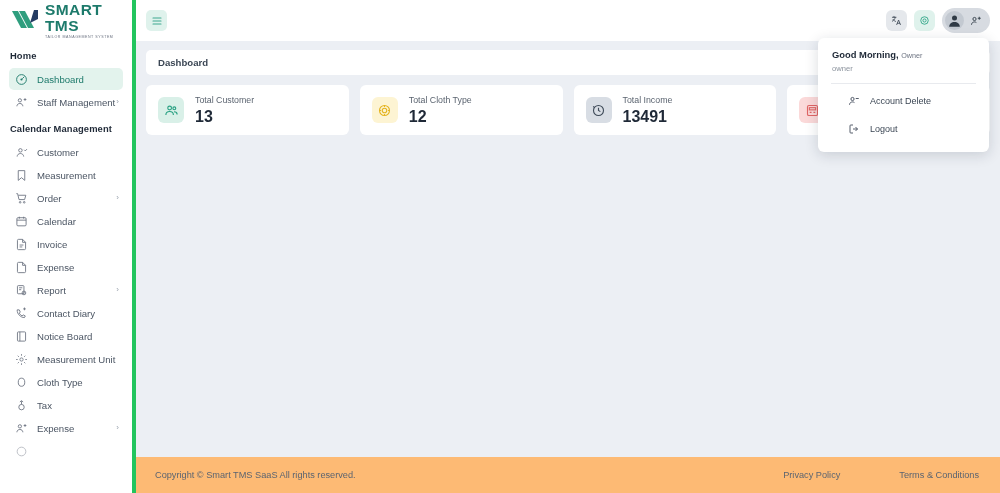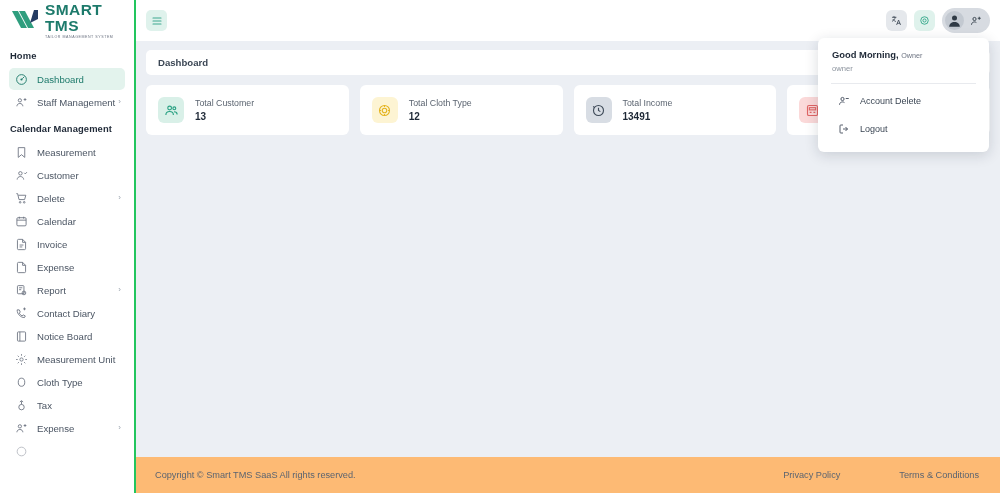--- a/index.html
+++ b/index.html
@@ -8,21 +8,21 @@
     font-family:"Liberation Sans", sans-serif;
     background:#eceff4;
     font-size:11px;
     color:#4b5563;
     position:relative;
   }
   
   #sidebar {
     position:absolute; left:0; top:0; width:136px; height:493px;
     background:#ffffff; overflow:hidden; z-index:5;
-    border-right:2px solid #22c55e;
+    border-right:4px solid #22c55e;
   }
   .logo-wrap {
     height:41px; display:flex; align-items:center; padding-left:10px; gap:5px;
   }
   .logo-mark { width:30px; height:26px; flex:none; }
   .logo-text { display:flex; flex-direction:column; justify-content:center; }
   .logo-title {
     font-size:15.5px; font-weight:bold; color:#1d7a6b; letter-spacing:.4px;
     line-height:1.05;
   }
@@ -110,21 +110,21 @@
     width:26px; height:26px; border-radius:6px; flex:none;
     display:flex; align-items:center; justify-content:center;
   }
   .stat-ico svg { width:15px; height:15px; display:block; }
   .stat-ico.teal { background:#d9f0e8; color:#2aa183; }
   .stat-ico.amber { background:#fdf4d3; color:#e4b420; }
   .stat-ico.slate { background:#d8dde4; color:#3f4b59; }
   .stat-ico.rose { background:#fbd9d9; color:#e06565; }
   .stat-txt { display:flex; flex-direction:column; gap:3px; min-width:0; }
   .stat-label { font-size:8.8px; color:#5b6470; white-space:nowrap; }
-  .stat-value { font-size:10px; font-weight:bold; color:#1f2937; }
+  .stat-value { font-size:16px; font-weight:bold; color:#1f2937; }
 
   
   #footer {
     position:absolute; left:136px; top:457px; width:864px; height:36px;
     background:#fdba74; display:flex; align-items:center;
     justify-content:space-between; padding:0 21px 0 19px;
     font-size:9.2px; color:#5b6470;
   }
   .footer-links { display:flex; gap:11px; }
   .footer-links span { cursor:pointer;margin-left:48px; }
@@ -139,21 +139,21 @@
   .dd-greet {
     padding:2px 14px 0 14px; font-size:9.4px; font-weight:bold; color:#1f2937;
   }
   .dd-greet .role { font-size:7.2px; font-weight:normal; color:#6b7280; }
   .dd-user {
     padding:4px 14px 0 14px; font-size:7.6px; color:#8a929c;
   }
   .dd-sep { height:1px; background:#e8eaee; margin:10px 13px 0 13px; }
   .dd-item {
     display:flex; align-items:center; gap:10px; height:22px;
-    padding:0 14px 0 20px; font-size:9px; color:#3b4654; cursor:pointer;
+    padding:0 14px 0 30px; font-size:9px; color:#3b4654; cursor:pointer;
     margin-top:6px;
   }
   .dd-ico { width:12px; height:12px; flex:none; color:#374151; }
   .dd-ico svg { width:12px; height:12px; display:block; }
 </style>
 </head>
 <body>
 
 <div id="sidebar">
   <div class="logo-wrap">
@@ -192,44 +192,44 @@
           </svg>
       </span>
       <span class="nav-label">Staff Management</span>
       <span class="nav-caret">›</span>
     </div>
 
     <div class="nav-section">Calendar Management</div>
     <div class="nav-item">
       <span class="nav-ico">
         <svg viewBox="0 0 24 24" fill="none" stroke="currentColor" stroke-width="1.6">
-            <path d="M6 3h12v18l-6-5-6 5z"></path>
-          </svg>
-      </span>
-      <span class="nav-label">Measurement</span>
-    </div>
-    <div class="nav-item">
-      <span class="nav-ico">
-        <svg viewBox="0 0 24 24" fill="none" stroke="currentColor" stroke-width="1.6">
             <circle cx="10" cy="8" r="3.2"></circle>
             <path d="M4 19.5c0-3.3 2.7-5.6 6-5.6s6 2.3 6 5.6"></path>
             <path d="M17 7l2 2 3-3.2"></path>
           </svg>
       </span>
       <span class="nav-label">Customer</span>
     </div>
     <div class="nav-item">
       <span class="nav-ico">
         <svg viewBox="0 0 24 24" fill="none" stroke="currentColor" stroke-width="1.6">
+            <path d="M6 3h12v18l-6-5-6 5z"></path>
+          </svg>
+      </span>
+      <span class="nav-label">Measurement</span>
+    </div>
+    <div class="nav-item">
+      <span class="nav-ico">
+        <svg viewBox="0 0 24 24" fill="none" stroke="currentColor" stroke-width="1.6">
             <path d="M2.5 3h2.3l2.6 11h10.3l2.3-8H6.2"></path>
             <circle cx="9.5" cy="19" r="1.5"></circle>
             <circle cx="17" cy="19" r="1.5"></circle>
           </svg>
       </span>
-      <span class="nav-label">Delete</span>
+      <span class="nav-label">Order</span>
       <span class="nav-caret">›</span>
     </div>
     <div class="nav-item">
       <span class="nav-ico">
         <svg viewBox="0 0 24 24" fill="none" stroke="currentColor" stroke-width="1.6">
             <rect x="3.5" y="5" width="17" height="15" rx="2"></rect>
             <path d="M3.5 9.5h17M8 3.2v3.6M16 3.2v3.6"></path>
           </svg>
       </span>
       <span class="nav-label">Calendar</span>

